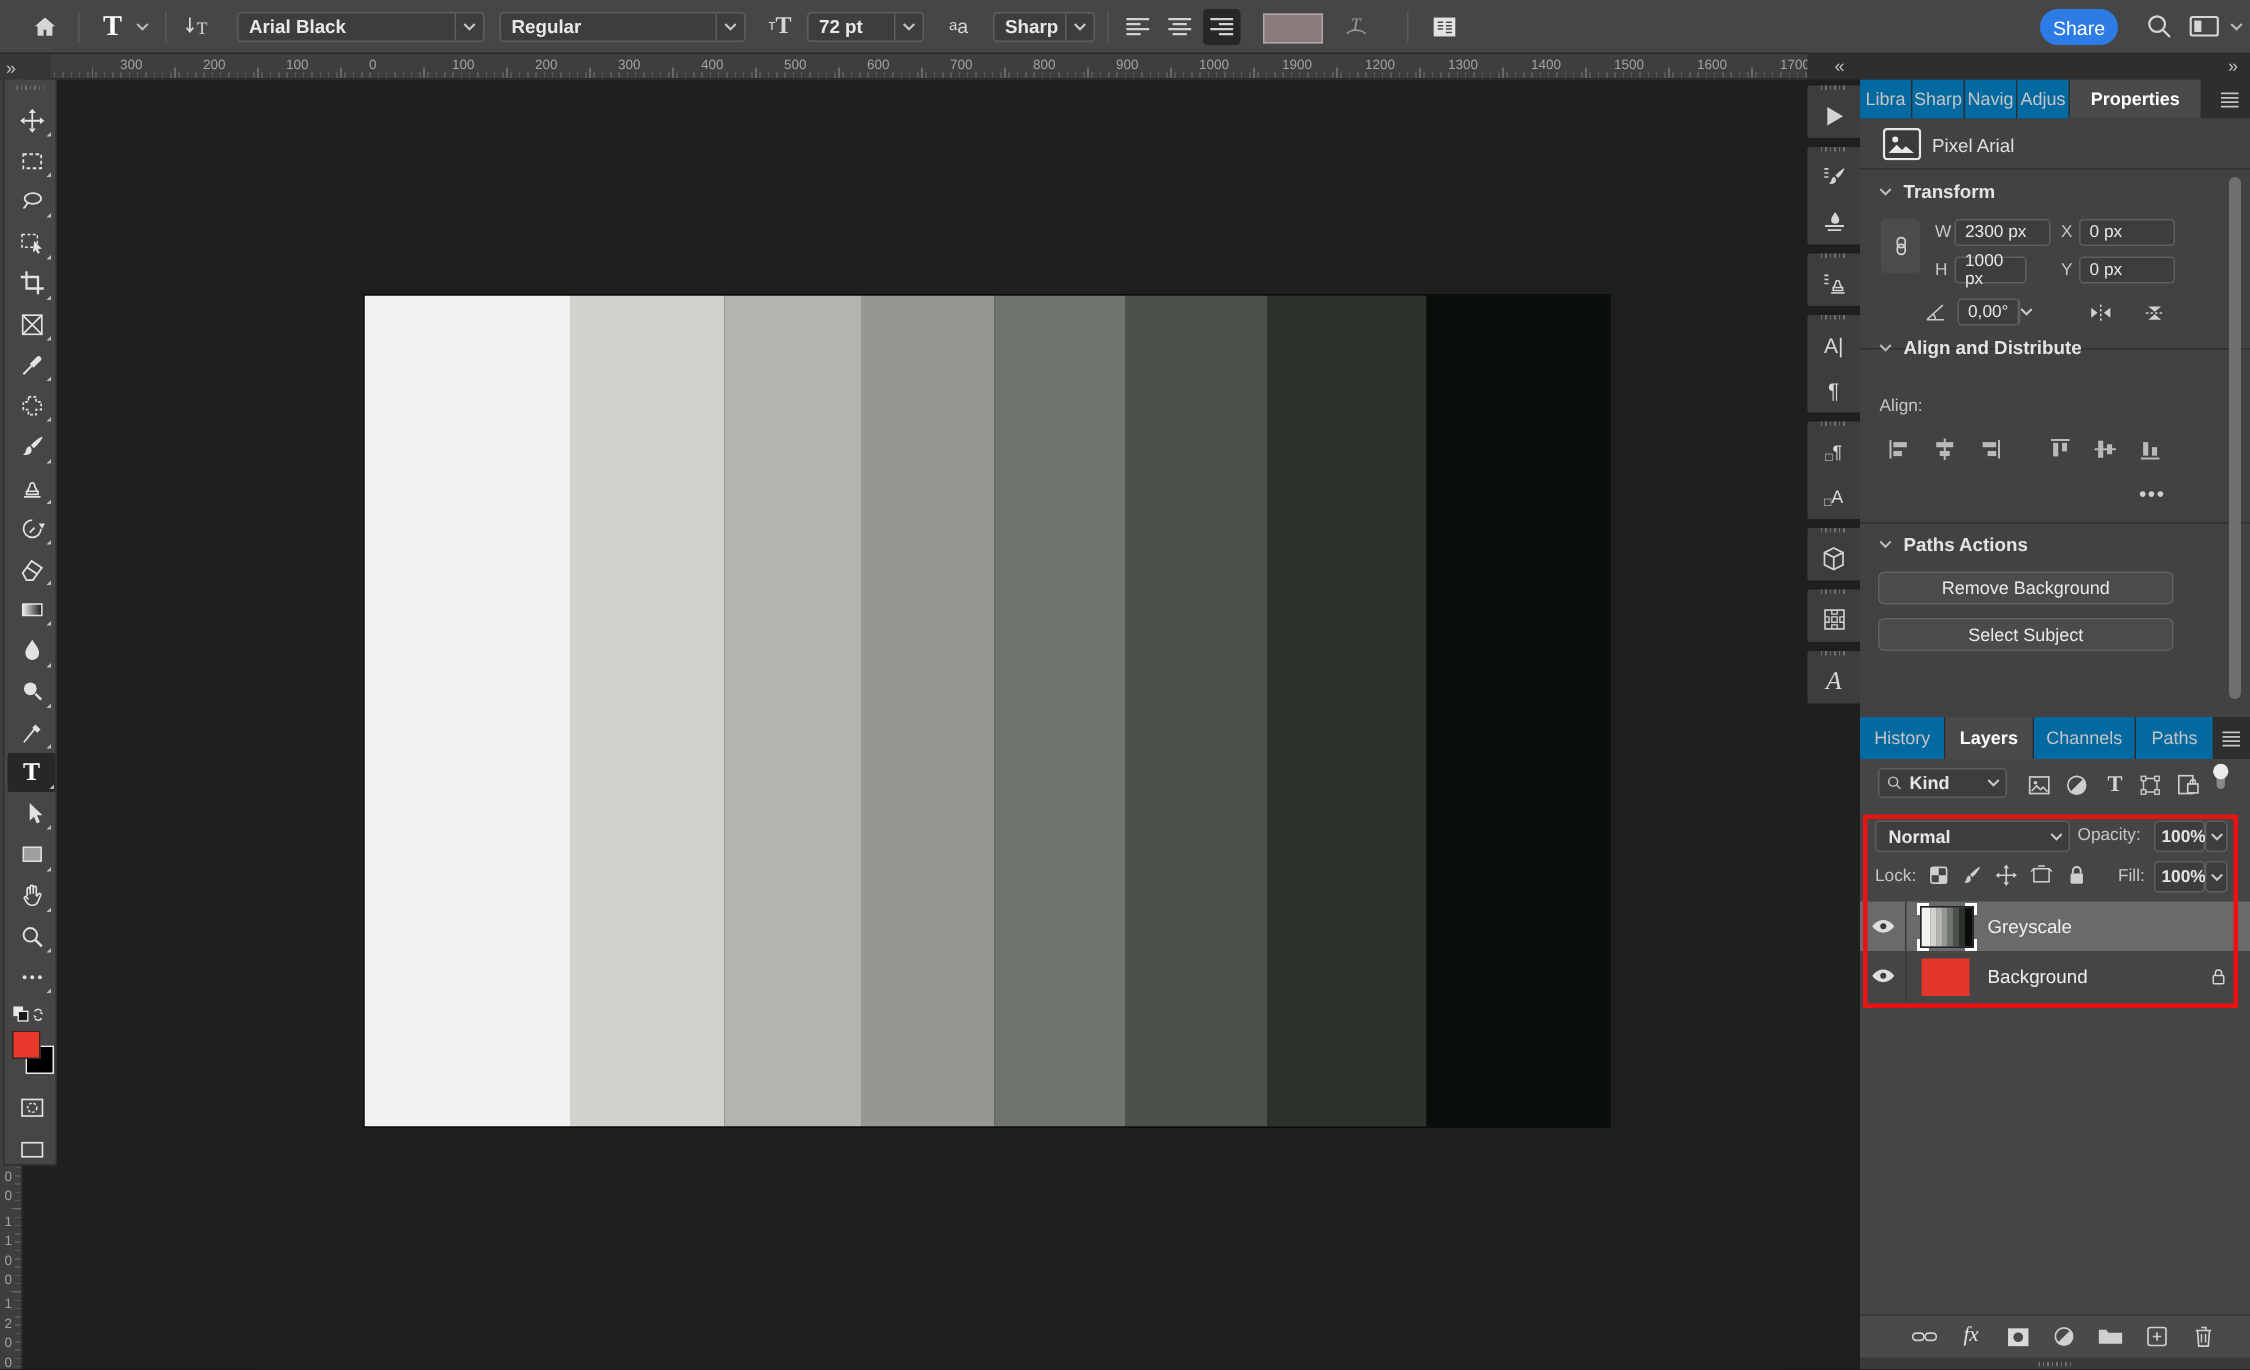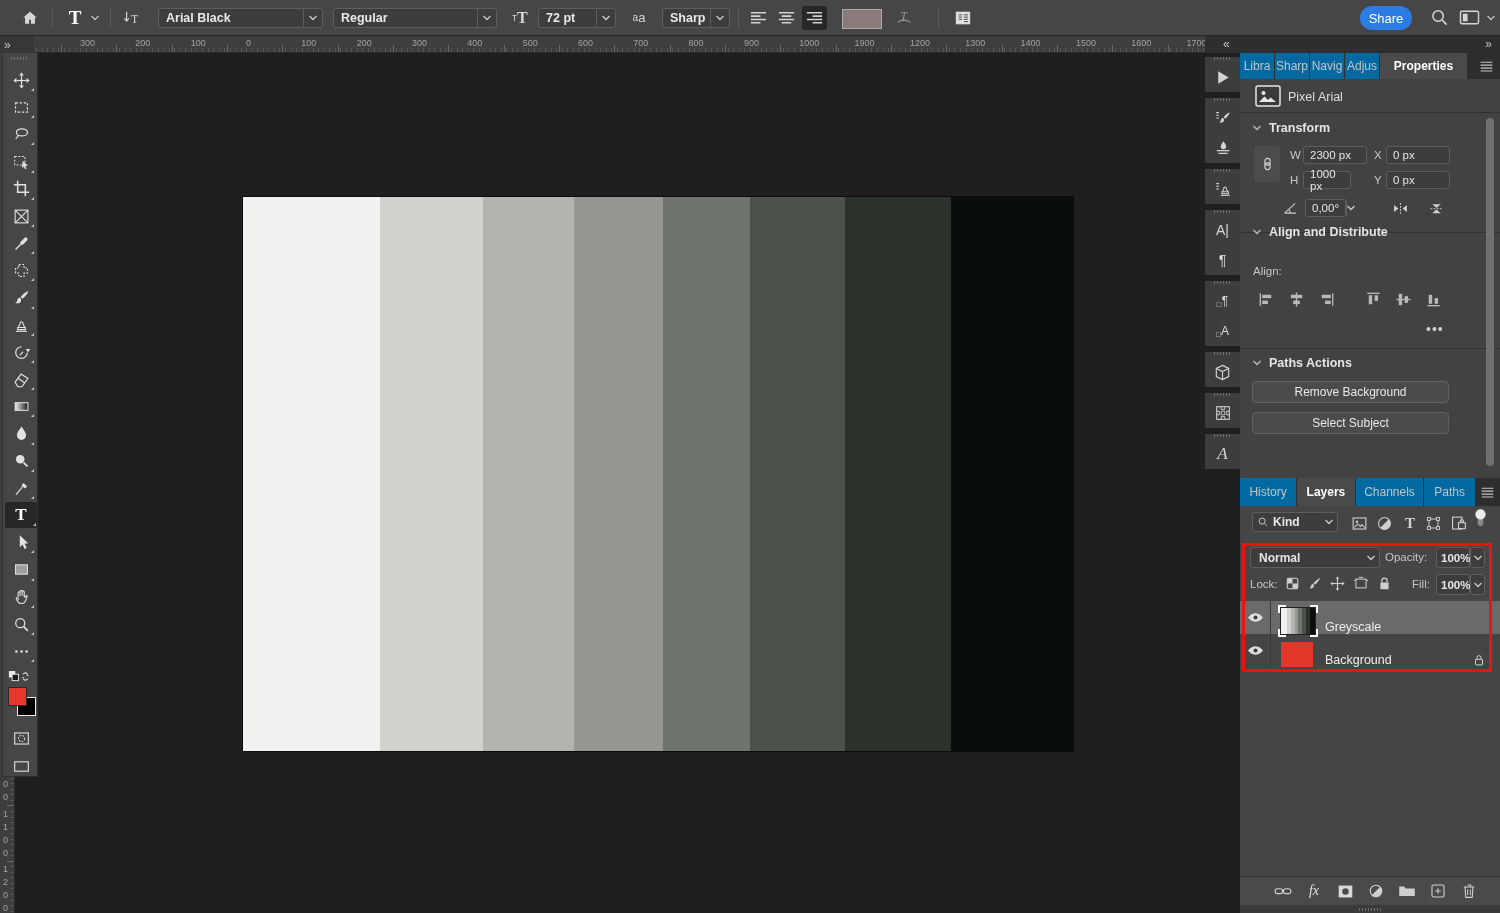--- a/index.html
+++ b/index.html
@@ -41,21 +41,21 @@
   .tab.active{background:#4a4a4a;color:#fff;font-weight:bold;}
   .hamb{margin-left:auto;width:28px;display:flex;align-items:center;justify-content:center;color:#c4c4c4;}
   .sect-sep{position:absolute;left:0;width:100%;height:1px;background:#313131;}
   .sect-head{position:absolute;left:12px;font-size:12.5px;font-weight:bold;color:#e4e4e4;display:flex;align-items:center;gap:7px;}
   .sect-head .sch{color:#bbb;}
   .plabel{position:absolute;font-size:11.5px;color:#c6c6c6;}
   .pfield{position:absolute;height:18px;background:#3d3d3d;border:1px solid #5e5e5e;border-radius:3px;box-sizing:border-box;font-size:11.5px;color:#e6e6e6;display:flex;align-items:center;padding:0 6px;}
   .qabtn{position:absolute;left:12px;width:197px;height:22px;background:#4b4b4b;border:1px solid #616161;border-radius:4px;box-sizing:border-box;display:flex;align-items:center;justify-content:center;font-size:12px;color:#e8e8e8;}
   #layerspanel{position:absolute;left:1240px;top:478px;width:260px;height:435px;background:#454545;z-index:12;}
   .filtericon{color:#cfcfcf;display:flex;align-items:center;justify-content:center;}
-  .layerrow{position:absolute;left:0;width:100%;height:33px;display:flex;align-items:flex-end;}
+  .layerrow{position:absolute;left:0;width:100%;height:33px;display:flex;align-items:center;}
   .layerrow.selected{background:#6a6a6a;}
   .eyebox{width:30px;display:flex;align-items:center;justify-content:center;color:#dedede;border-right:1px solid #3a3a3a;align-self:stretch;}
   .lname{font-size:12.5px;color:#efefef;margin-left:10px;}
   #layers-bottom{position:absolute;left:0;top:398px;width:260px;height:29px;background:#4a4a4a;border-top:1px solid #353535;display:flex;align-items:center;justify-content:flex-end;gap:13px;padding-right:22px;box-sizing:border-box;color:#b8b8b8;}
   #layers-grip{position:absolute;left:0;top:427px;width:260px;height:8px;background:#3a3a3a;}
   .ticon{font-weight:bold;}
 </style>
 </head>
 <body>
 

